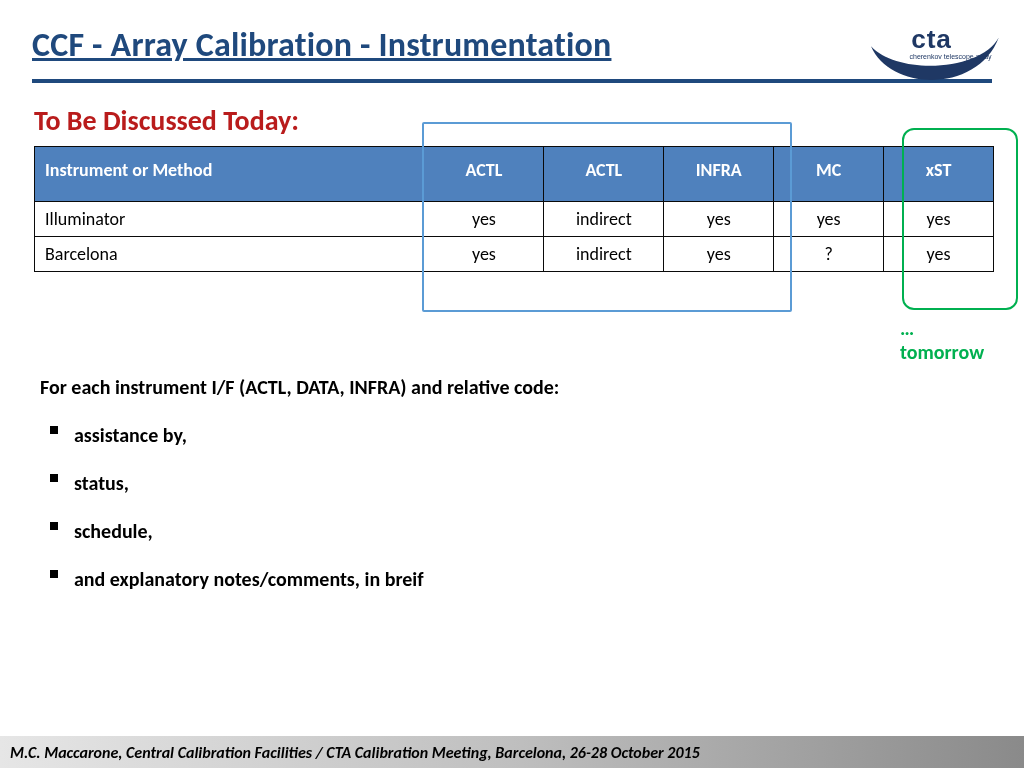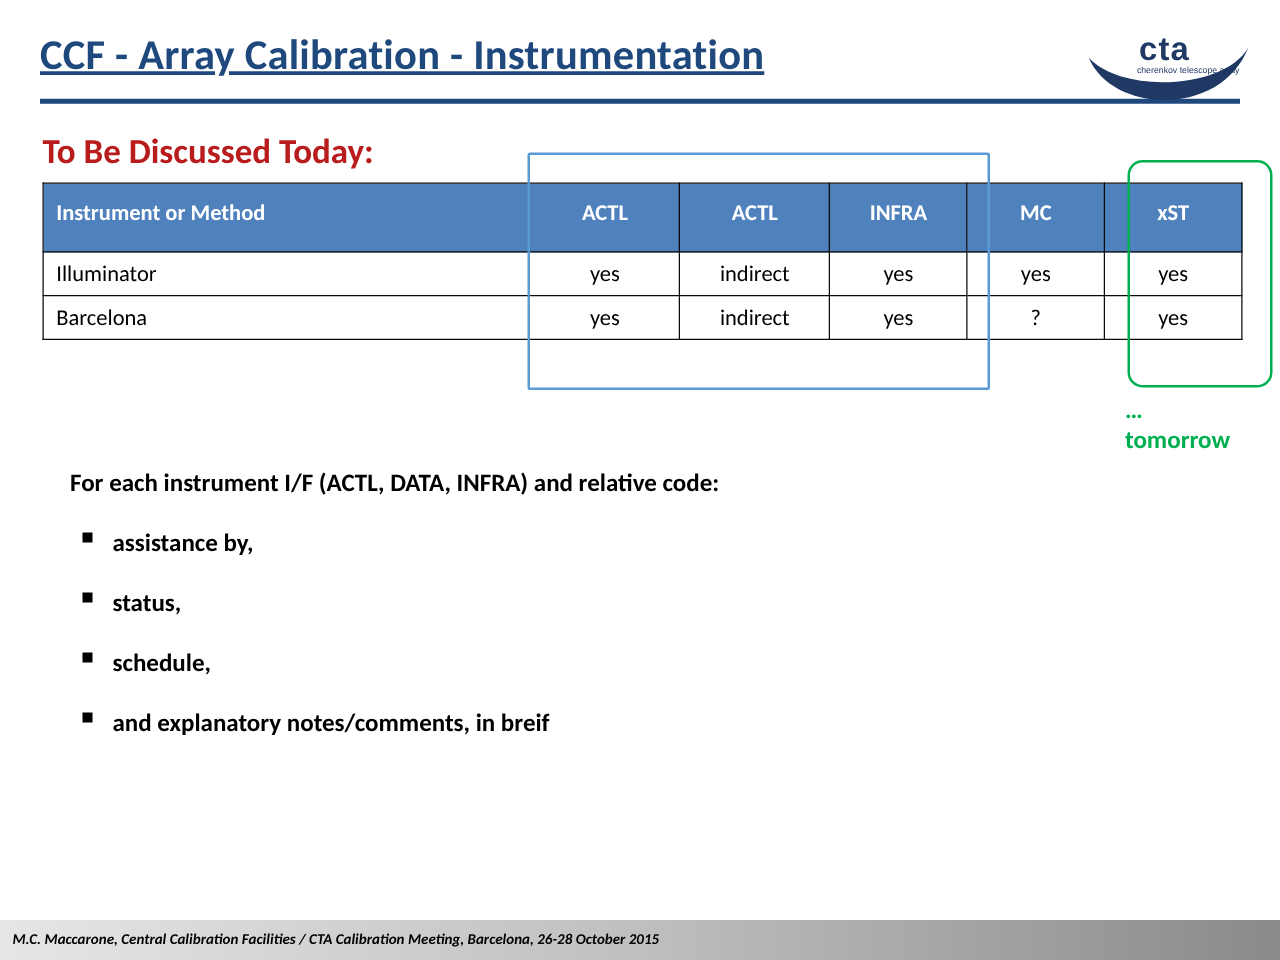--- a/index.html
+++ b/index.html
@@ -55,36 +55,36 @@
     position:absolute; border:2px solid #00b050;
     top:-18px; left:870px; width:116px; height:182px;
     border-radius:12px; pointer-events:none;
   }
   .tomorrow {
     position:absolute; top:170px; left:868px;
     color:#00b050; font-size:20px; font-weight:700;
   }
 
   .body-text {
-    margin-top:96px; margin-left:24px; font-size:20px; font-weight:700;
+    margin-top:96px; margin-left:8px; font-size:20px; font-weight:700;
     line-height:1.9;
   }
   .body-text ul { list-style:none; margin-top:6px; }
   .body-text li { position:relative; padding-left:34px; margin:10px 0; }
   .body-text li::before {
     content:""; position:absolute; left:10px; top:10px;
     width:8px; height:8px; background:#000;
   }
 
   .footer {
     position:absolute; left:0; bottom:0; width:1024px; height:32px;
     background:linear-gradient(to right,#e6e6e6 0%,#bfbfbf 50%,#8a8a8a 100%);
     display:flex; align-items:center; padding-left:10px;
   }
-  .footer-text { font-style:italic; font-weight:700; font-size:12px; color:#000; }
+  .footer-text { font-style:italic; font-weight:700; font-size:16px; color:#000; }
 </style>
 </head>
 <body>
 
 <div class="slide">
 
   <div class="logo">
     <svg viewBox="0 0 160 96">
       <path d="M8 38 C 30 90, 130 92, 154 28 C 134 66, 40 72, 8 38 Z" fill="#1f3864"></path>
       <text x="54" y="40" font-family="Arial" font-size="30" font-weight="700" fill="#1f3864" letter-spacing="1">cta</text>

